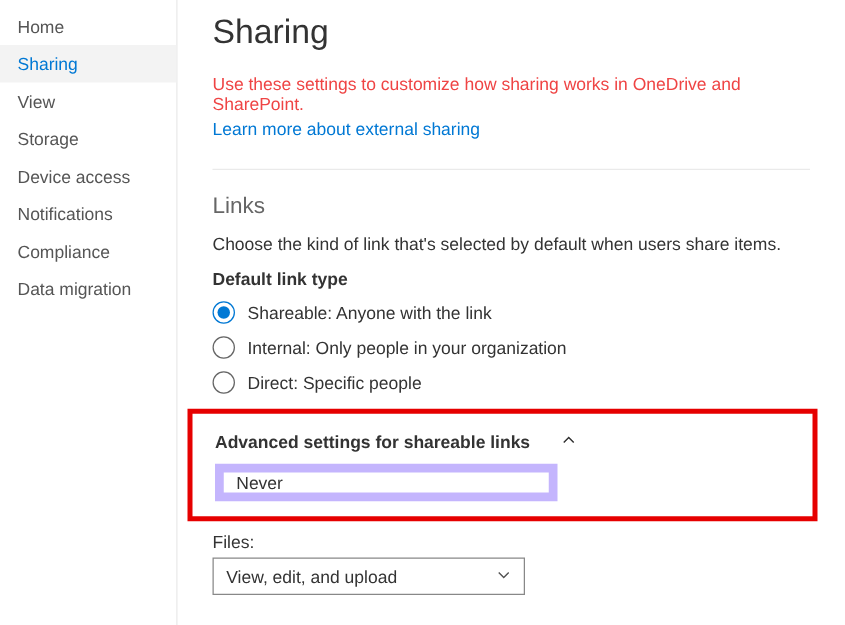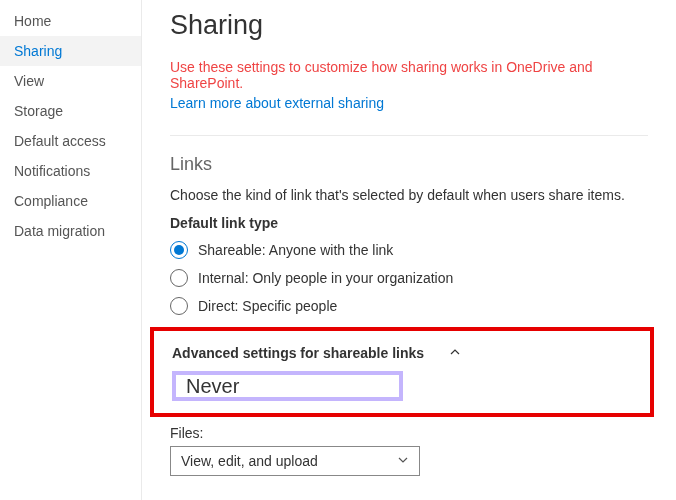--- a/index.html
+++ b/index.html
@@ -130,25 +130,25 @@
     }
     .chevron {
       margin-left: 8px;
     }
     .sub-label {
       font-size: 14px;
       color: #333;
       margin-bottom: 5px;
     }
     .text-input {
-      width: 231px;
+      width: 274px;
       height: 30px;
-      border: 4px solid #c4b5fd;
+      border: 7px solid #c4b5fd;
       padding: 0 10px;
-      font-size: 20px;
+      font-size: 14px;
       font-family: inherit;
       color: #333;
       margin-bottom: 4px;
     }
     .files-block {
       margin-top: 8px;
       margin-left: 0px;
     }
     .select-box {
       width: 250px;
@@ -169,21 +169,21 @@
     }
   </style>
 </head>
 <body>
 
 <nav class="sidebar">
   <div class="sidebar-item"><span>Home</span></div>
   <div class="sidebar-item active"><span>Sharing</span></div>
   <div class="sidebar-item"><span>View</span></div>
   <div class="sidebar-item"><span>Storage</span></div>
-  <div class="sidebar-item"><span>Default access</span></div>
+  <div class="sidebar-item"><span>Device access</span></div>
   <div class="sidebar-item"><span>Notifications</span></div>
   <div class="sidebar-item"><span>Compliance</span></div>
   <div class="sidebar-item"><span>Data migration</span></div>
 </nav>
 
 <main class="main">
   <h1 class="page-title">Sharing</h1>
   <p class="intro-text">Use these settings to customize how sharing works in OneDrive and SharePoint.</p>
   <span class="link">Learn more about external sharing</span>
 

